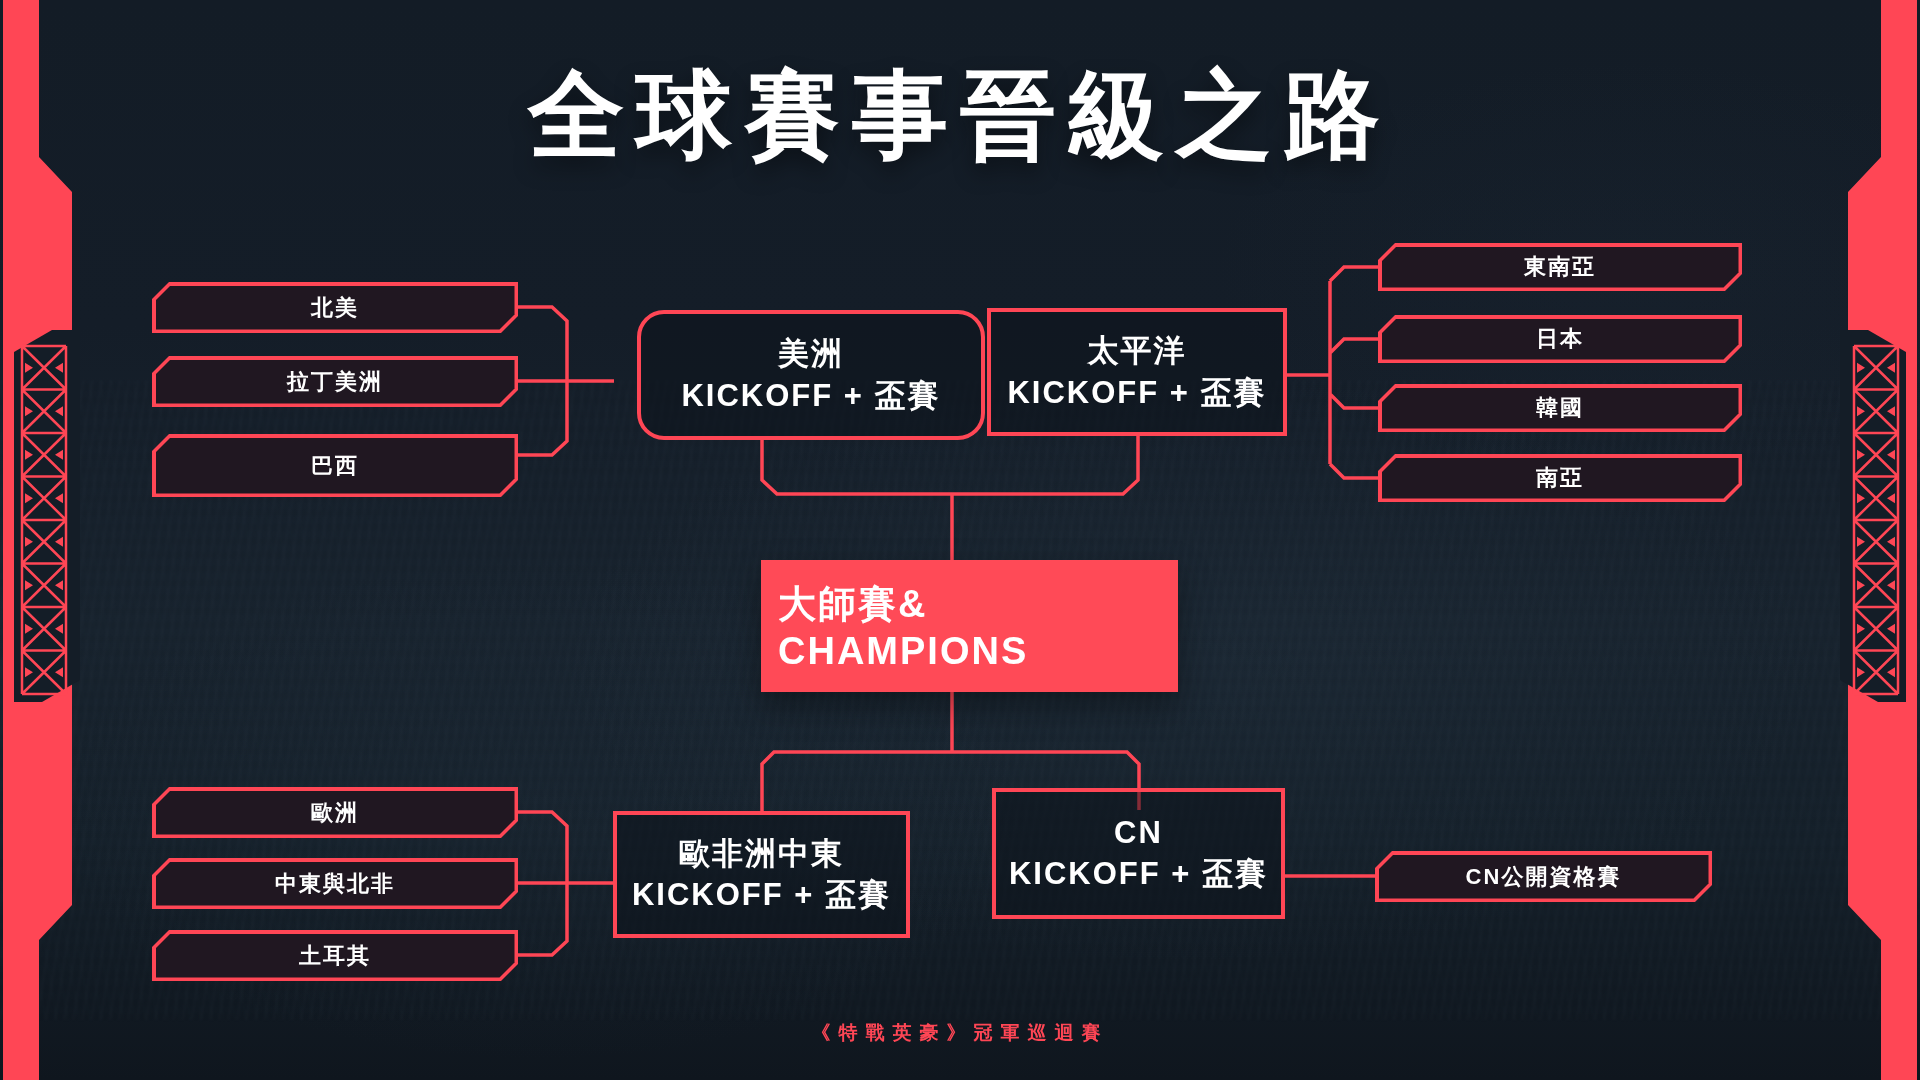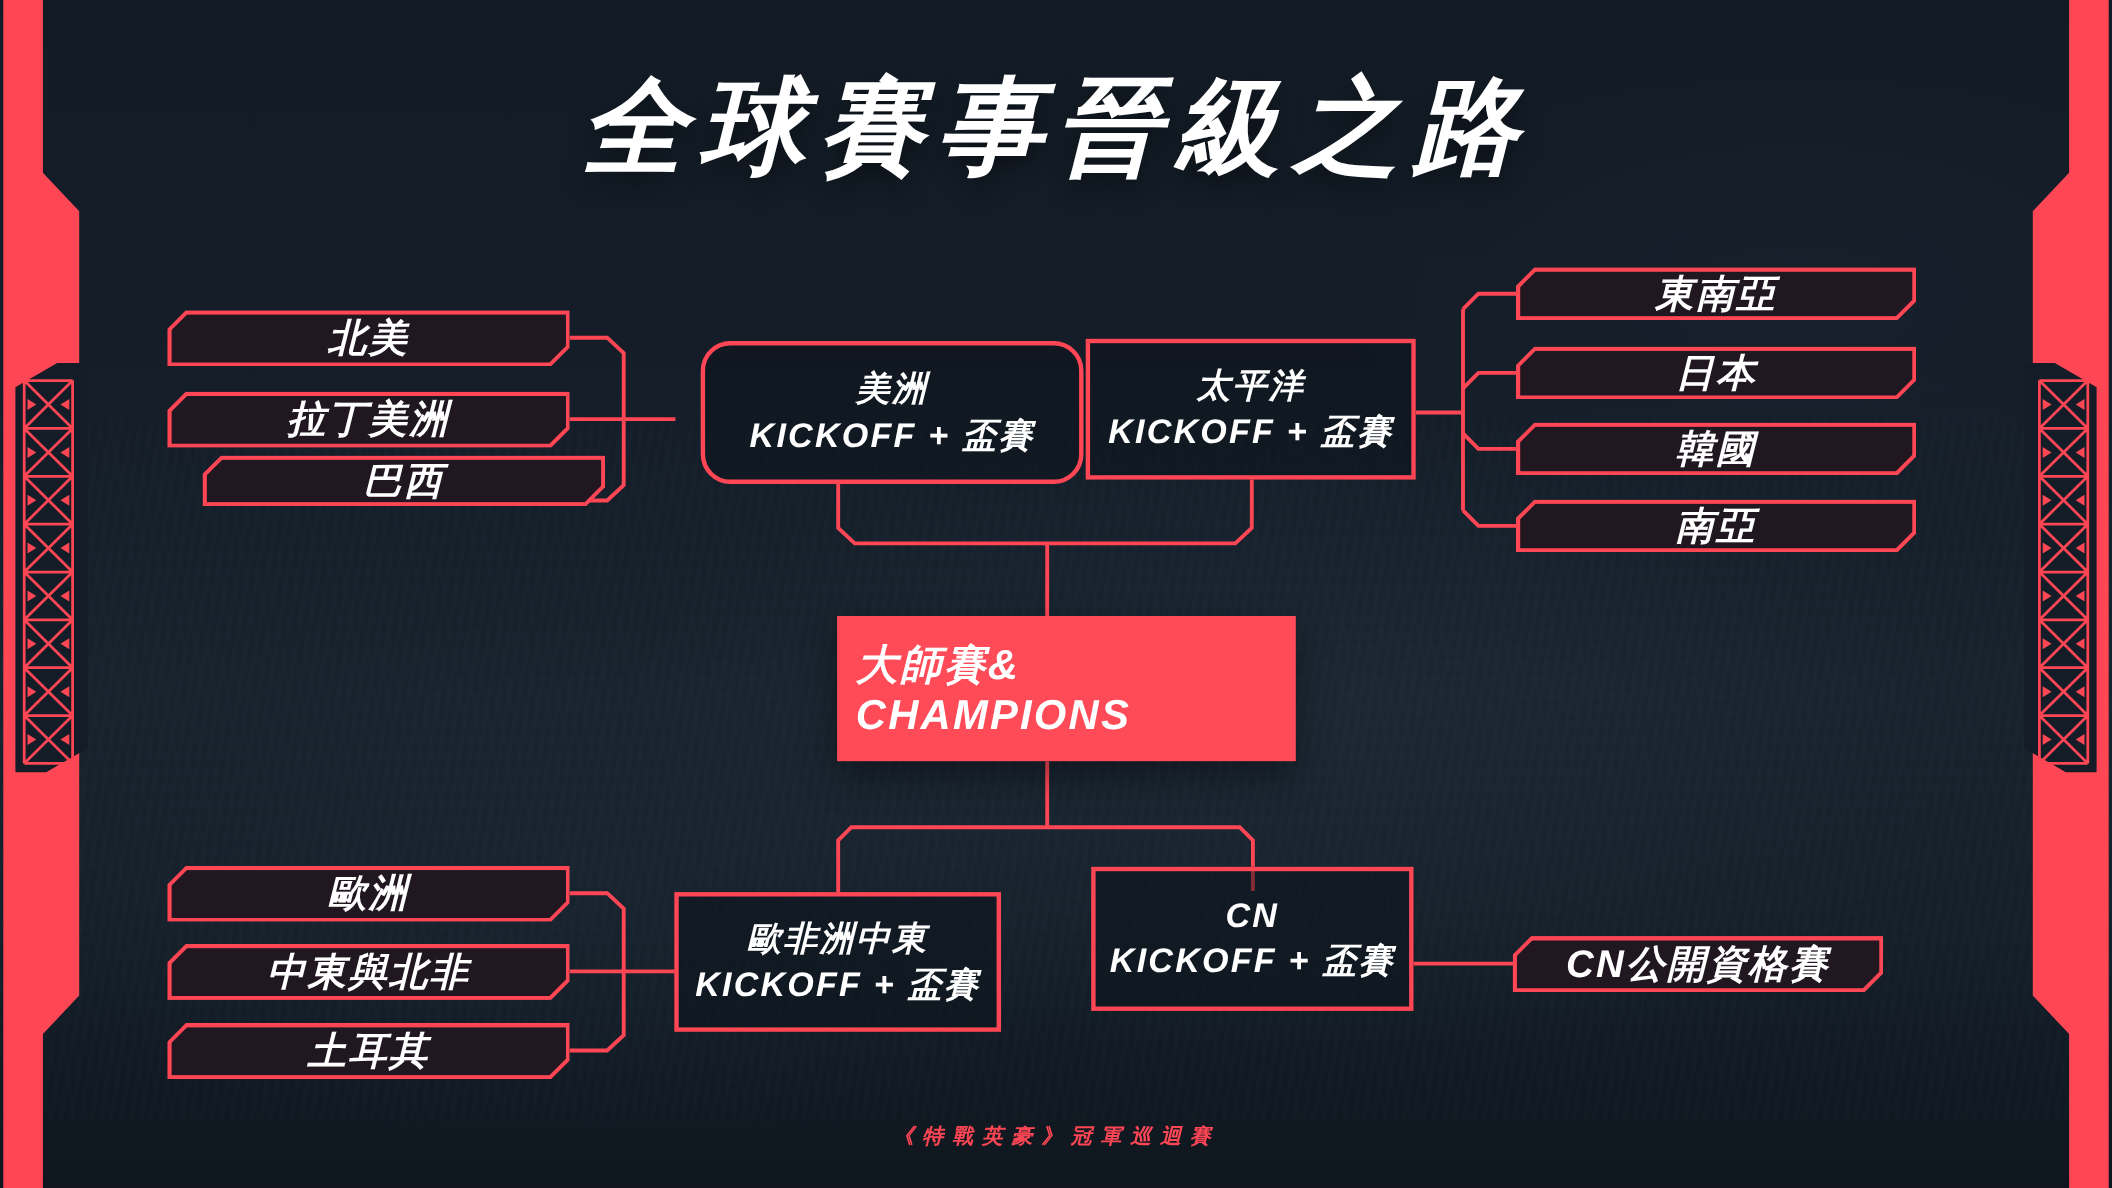--- a/index.html
+++ b/index.html
@@ -5,21 +5,20 @@
   html,body{margin:0;padding:0;background:#0b121a;}
   .stage{
     position:relative;width:1920px;height:1080px;overflow:hidden;
     font-family:"Liberation Sans",sans-serif;
     background-color:#141d27;
     background-image:
       radial-gradient(900px 420px at 62% 62%, rgba(52,72,90,.14), transparent 70%),
       radial-gradient(700px 360px at 28% 75%, rgba(46,64,82,.12), transparent 70%),
       radial-gradient(600px 300px at 85% 25%, rgba(44,60,76,.10), transparent 70%),
       linear-gradient(180deg,#131c26 0%,#141d28 30%,#18232e 58%,#15202a 78%,#0f161e 100%);
-    font-style: italic;
   }
   .crowd{
     position:absolute;left:0;right:0;top:380px;height:640px;z-index:0;pointer-events:none;
     background-image:
       repeating-linear-gradient(99deg, rgba(130,155,175,.045) 0 3px, transparent 3px 9px),
       repeating-linear-gradient(81deg, rgba(70,92,112,.05) 0 2px, transparent 2px 11px),
       repeating-linear-gradient(0deg, rgba(0,0,0,.05) 0 6px, transparent 6px 14px);
     filter:blur(1px);opacity:.55;
   }
   svg.overlay{position:absolute;left:0;top:0;z-index:1;pointer-events:none;}
@@ -28,21 +27,21 @@
     text-align:center;color:#ffffff;font-size:96px;font-weight:900;letter-spacing:12px;
     text-shadow:0 10px 22px rgba(0,0,0,.45);
   }
   .feeder{
     position:absolute;z-index:2;display:flex;align-items:center;justify-content:center;
   }
   .feeder .shell{position:absolute;inset:0;background:#ff4655;
     clip-path:polygon(17px 0,100% 0,100% calc(100% - 17px),calc(100% - 17px) 100%,0 100%,0 17px);}
   .feeder .fill{position:absolute;inset:3.5px;background:rgba(13,20,29,.92);
     clip-path:polygon(15px 0,100% 0,100% calc(100% - 15px),calc(100% - 15px) 100%,0 100%,0 15px);}
-  .feeder .label{position:relative;color:#fff;font-size:35px;font-weight:700;letter-spacing:2px;}
+  .feeder .label{position:relative;color:#fff;font-size:22px;font-weight:700;letter-spacing:2px;}
   .event-box{
     position:absolute;z-index:2;box-sizing:border-box;border:4px solid #ff4655;
     background:rgba(11,18,26,.5);display:flex;flex-direction:column;
     align-items:center;justify-content:center;gap:7px;color:#fff;
   }
   .event-box .ln{font-size:31px;font-weight:700;letter-spacing:2px;line-height:1.1;}
   .champions-box{
     position:absolute;z-index:2;background:#ff4a57;display:flex;align-items:center;justify-content:center;
     color:#fff;font-size:38px;font-weight:700;letter-spacing:2px;
     box-shadow:0 14px 30px rgba(0,0,0,.35);
@@ -83,21 +82,21 @@
   <div class="feeder" style="left:152px;top:282px;width:366px;height:51px;">
     <div class="shell"></div>
     <div class="fill"></div>
     <span class="label">北美</span>
   </div>
   <div class="feeder" style="left:152px;top:356px;width:366px;height:51px;">
     <div class="shell"></div>
     <div class="fill"></div>
     <span class="label">拉丁美洲</span>
   </div>
-  <div class="feeder" style="left:152px;top:414px;width:366px;height:46px;margin-left:32px;">
+  <div class="feeder" style="left:152px;top:434px;width:366px;height:63px;">
     <div class="shell"></div>
     <div class="fill"></div>
     <span class="label">巴西</span>
   </div>
 
   <div class="feeder" style="left:1378px;top:243px;width:364px;height:48px;">
     <div class="shell"></div>
     <div class="fill"></div>
     <span class="label">東南亞</span>
   </div>

